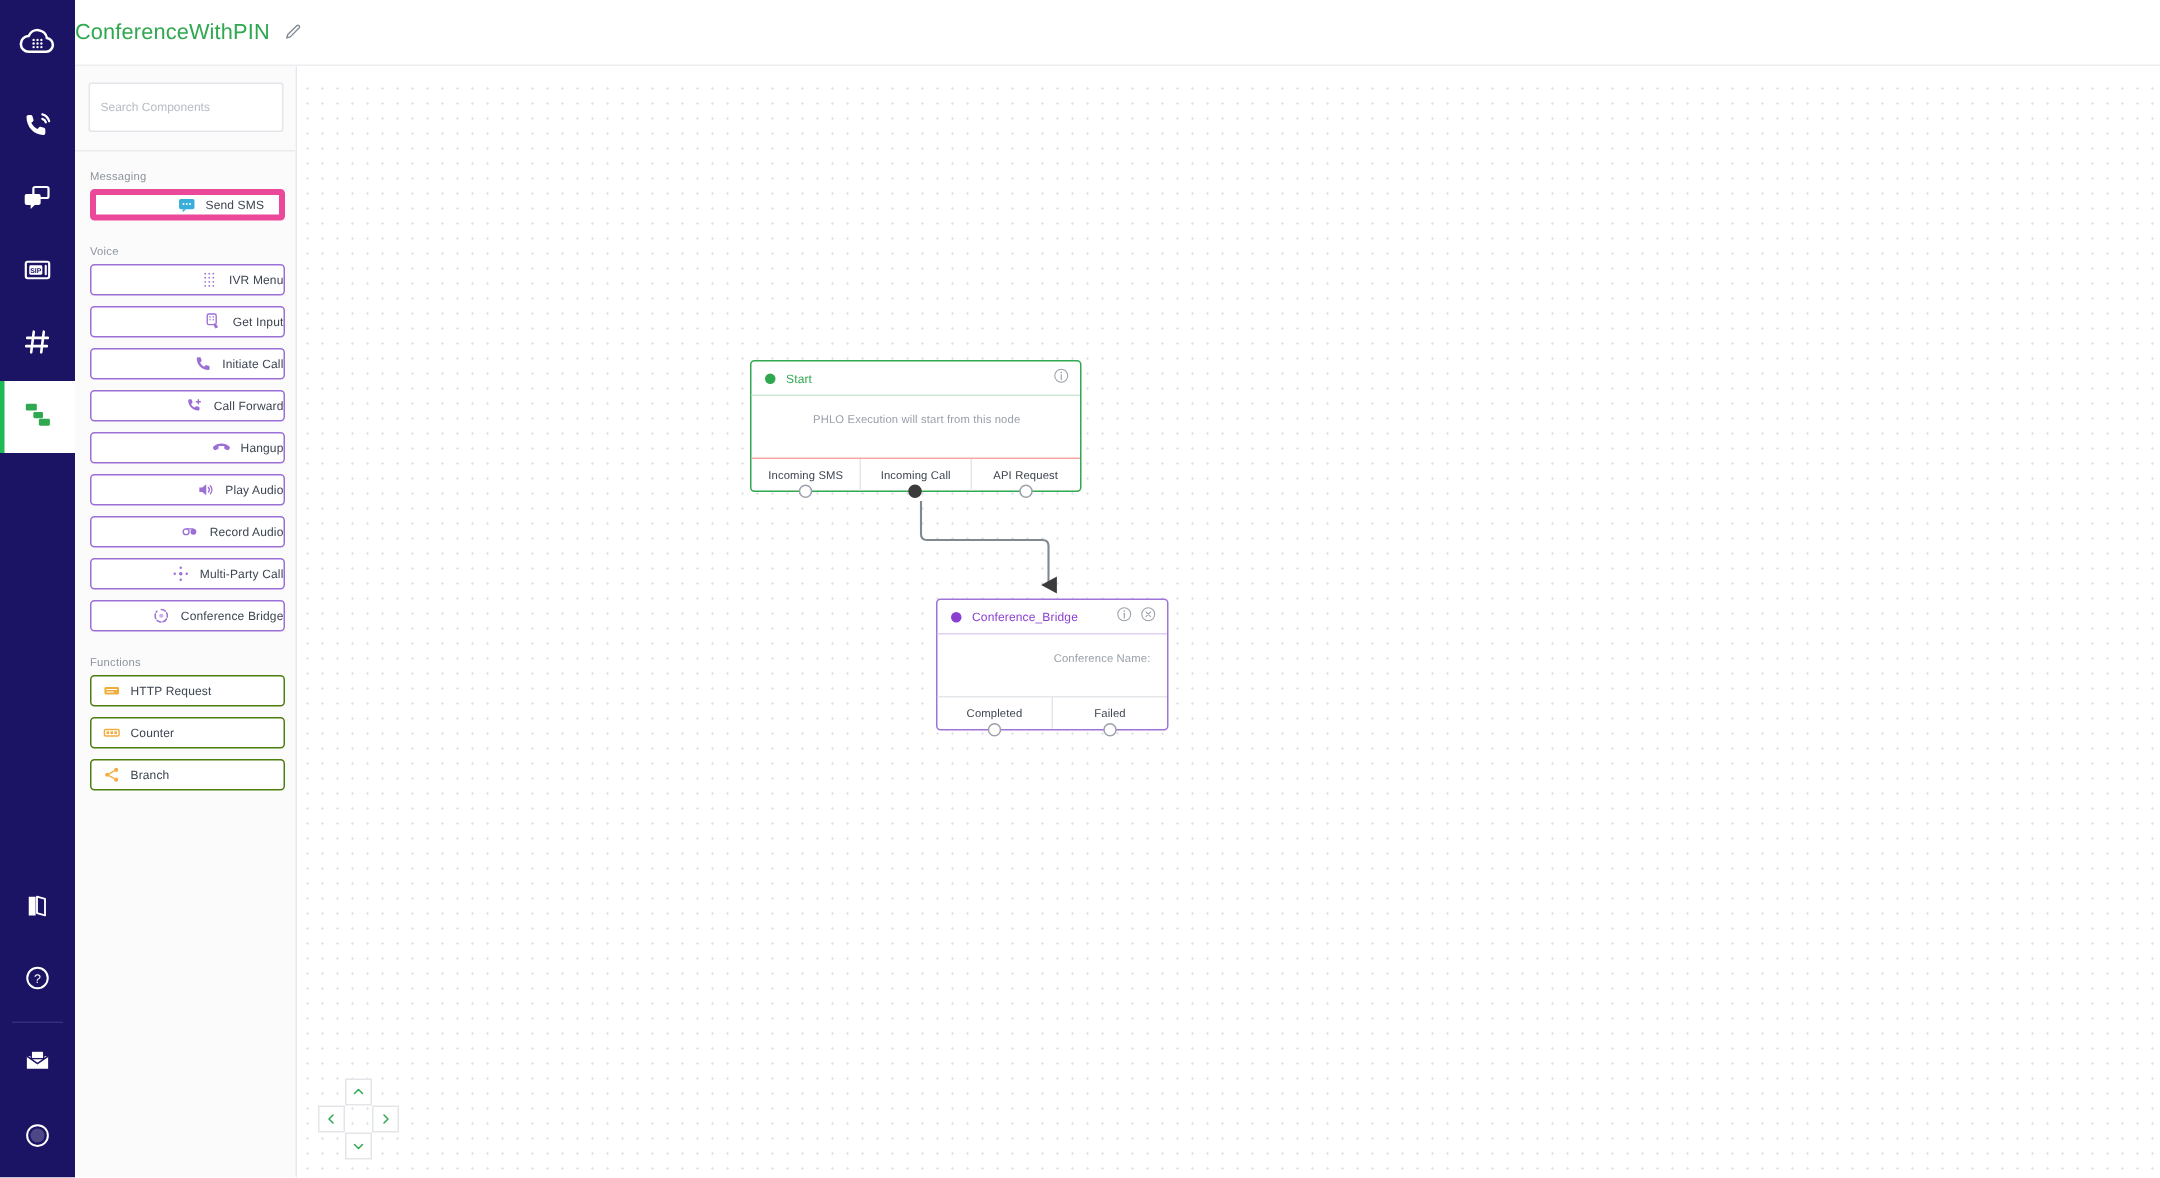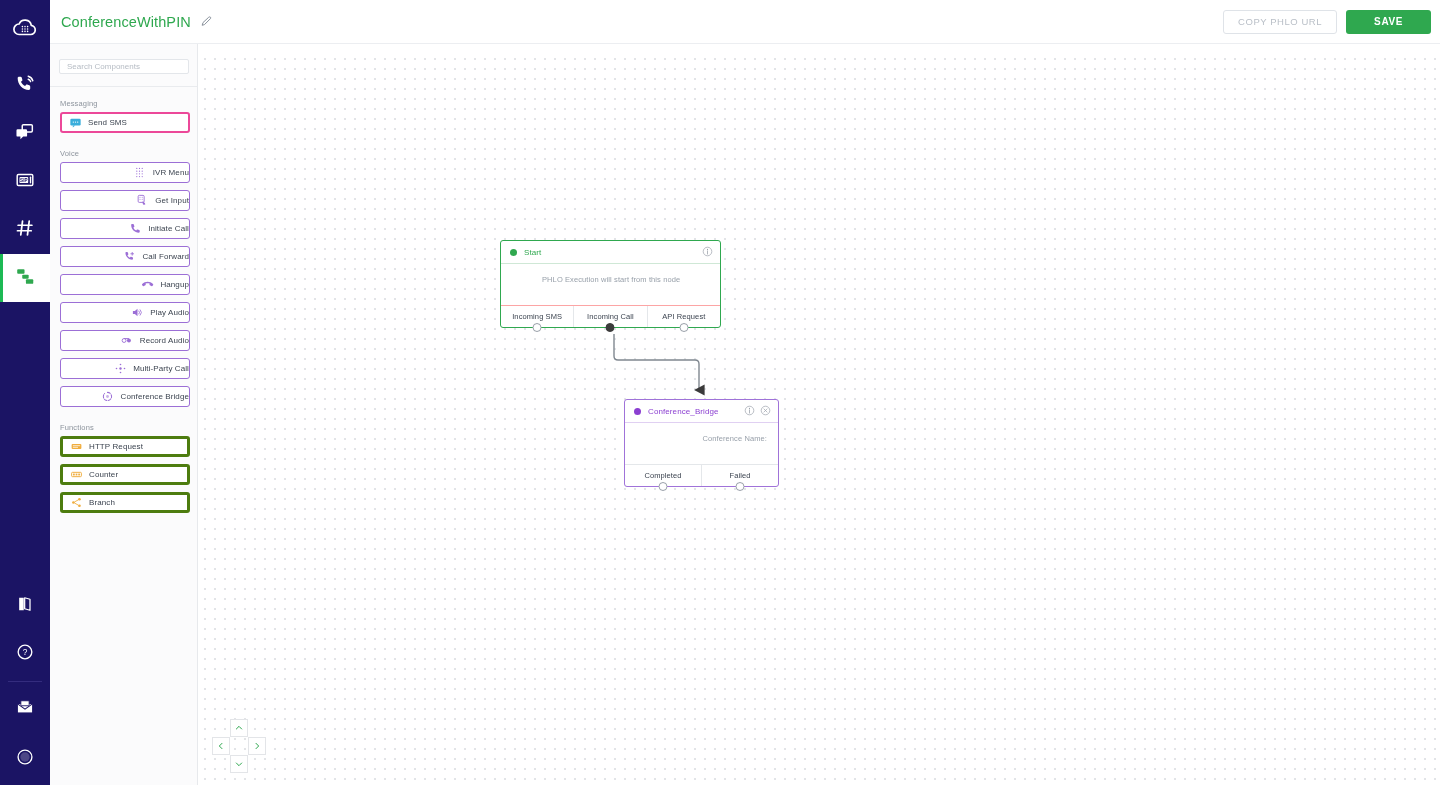--- a/index.html
+++ b/index.html
@@ -45,21 +45,20 @@
   
   .header {
     position: absolute; left: 50px; top: 0;
     width: 1390px; height: 44px;
     background: #ffffff;
     border-bottom: 1px solid #eceef1;
     display: flex; align-items: center;
     z-index: 6;
   }
   .phlo-title {
-    margin-left: 11px;
     font-size: 14.5px; color: #2fa84f; letter-spacing: .1px;
   }
   .edit-pencil { margin-left: 9px; display: flex; align-items: center; cursor: pointer; }
   .header-actions {
     margin-left: auto; display: flex; align-items: center; gap: 9px; padding-right: 9px;
   }
   .btn-outline {
     height: 24px; padding: 0 14px;
     border: 1px solid #dfe3e8; border-radius: 3px;
     background: #fff; color: #b9bfc7;
@@ -84,21 +83,21 @@
     border-right: 1px solid #e7e9ec;
     z-index: 5;
     overflow: hidden;
   }
   .search-wrap {
     padding: 11px 9px 12px 9px;
     border-bottom: 1px solid #e9ebee;
     background: #fbfbfc;
   }
   .search-input {
-    width: 130px; height: 15px;
+    width: 130px; height: 33px;
     border: 1px solid #e3e6ea; border-radius: 2px;
     background: #fff; outline: none;
     font-size: 8px; color: #6b7280;
     padding: 0 7px;
     font-family: "Liberation Sans", sans-serif;
   }
   .search-input::placeholder { color: #b6bcc4; font-size: 8px; }
   .panel-body { padding: 8px 0 0 0; }
   .group-label {
     font-size: 7.5px; color: #8d949d;
@@ -109,23 +108,23 @@
     margin: 0 0 7px 10px;
     border-radius: 3px; background: #fff;
     display: flex; align-items: center;
     cursor: grab;
   }
   .comp .cicon {
     width: 26px; display: flex; align-items: center; justify-content: center;
     flex: 0 0 26px;
   }
   .comp .clabel { font-size: 8px; color: #3c4450; letter-spacing: .1px; }
-  .comp.msg { border: 2px solid #ec4899; }
+  .comp.msg { border: 4px solid #ec4899; padding-left: 47px; }
   .comp.voice { border: 1px solid #9c6fd6; justify-content: flex-end; }
-  .comp.fn { border: 3px solid #4d7c0f; }
+  .comp.fn { border: 1px solid #4d7c0f; }
   .group-gap { height: 5px; }
 
   
   .canvas {
     position: absolute; left: 198px; top: 52px;
     width: 1242px; height: 741px;
     background-color: #ffffff;
     background-image: radial-gradient(#e2e4e7 0.9px, transparent 0.9px);
     background-size: 10px 10px;
     background-position: 2px 2px;
@@ -299,24 +298,20 @@
     </div>
   </div>
 
   <div class="header">
     <div class="phlo-title">ConferenceWithPIN</div>
     <div class="edit-pencil">
       <svg width="13" height="13" viewBox="0 0 24 24" fill="none" stroke="#7f8893" stroke-width="1.7" stroke-linecap="round" stroke-linejoin="round">
         <path d="M16.6 3.8a2 2 0 0 1 2.8 2.8L8.3 17.7 4 19l1.3-4.3z"></path>
       </svg>
     </div>
-    <div class="header-actions">
-      <button class="btn-outline">COPY PHLO URL</button>
-      <button class="btn-save">SAVE</button>
-    </div>
   </div>
 
   <div class="panel">
     <div class="search-wrap">
       <input class="search-input" type="text" placeholder="Search Components" style="">
     </div>
     <div class="panel-body" id="panel-body">
         <div class="group-label">Messaging</div>
         <div class="comp msg">
           <span class="cicon">

